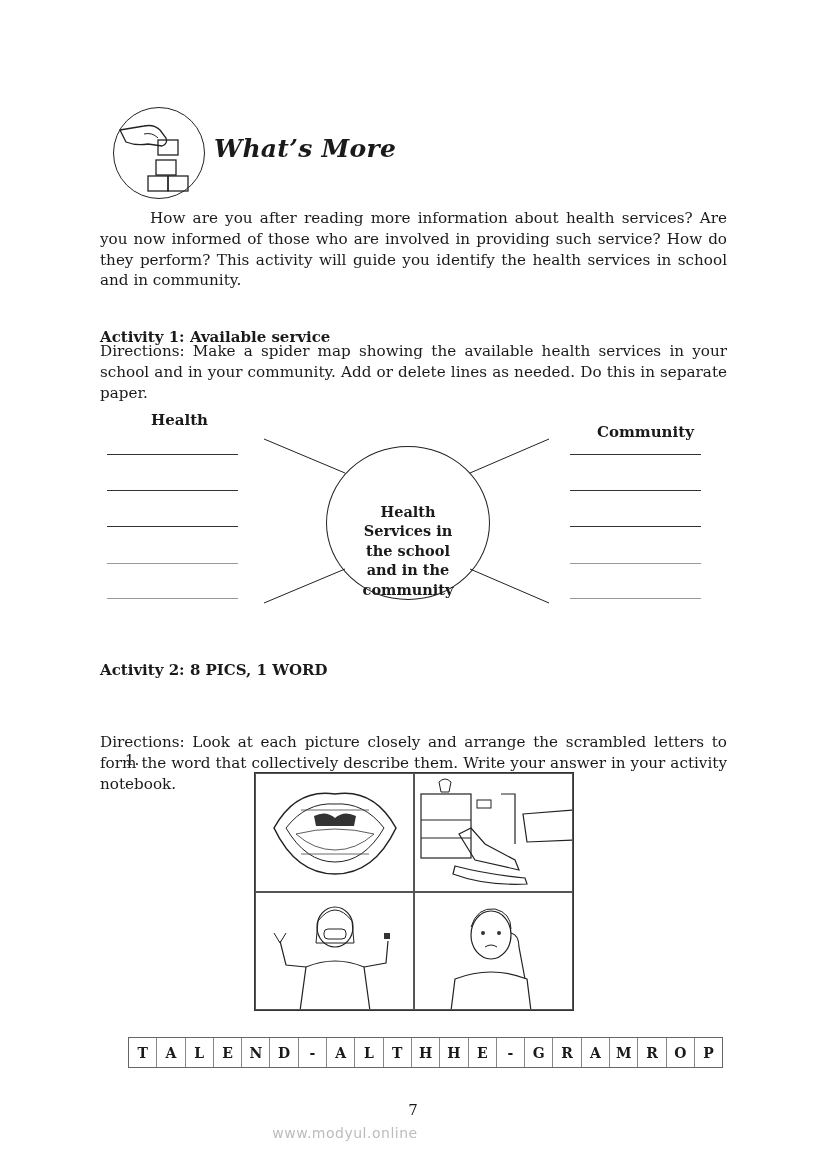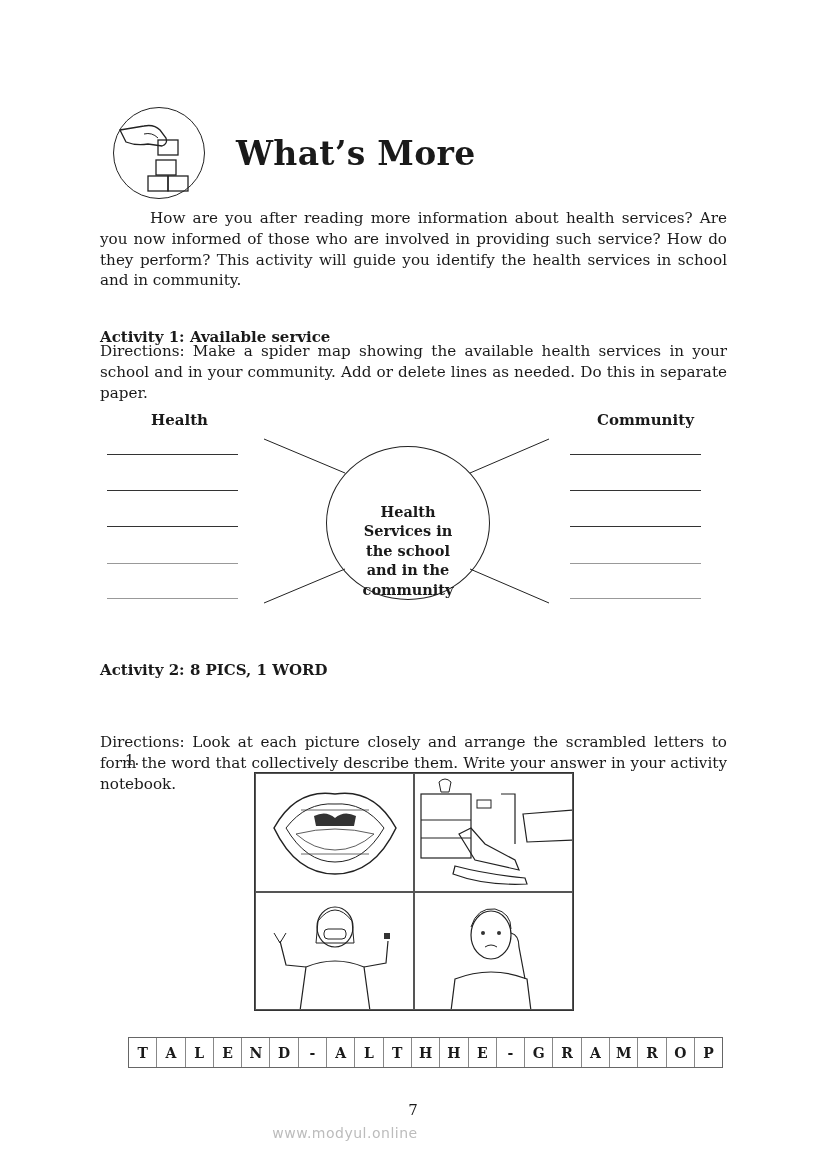--- a/index.html
+++ b/index.html
@@ -1,20 +1,20 @@
 <!DOCTYPE html>
 <html><head>
 <meta charset="utf-8">
 <style>
   html, body { margin:0; padding:0; background:#fff; }
   body { width:826px; height:1169px; position:relative; overflow:hidden;
          font-family:"DejaVu Serif","Liberation Serif",serif; color:#1a1a1a; }
   .abs { position:absolute; }
   .icon-circle { left:113px; top:107px; width:90px; height:90px; border:1.5px solid #222; border-radius:50%; }
-  .section-title { left:236px; top:134px; font-size:33px; font-weight:bold; letter-spacing:0.3px; }
+  .section-title { left:214px; top:134px; font-size:25px; font-weight:bold; font-style:italic; letter-spacing:0.3px; }
   .para { left:100px; width:627px; font-size:15.2px; line-height:20.8px; text-align:justify; }
   .intro { top:208px; text-indent:50px; }
   .heading { left:100px; font-size:15px; font-weight:bold; }
   .spider-label { font-size:15px; font-weight:bold; }
   .blank { position:absolute; width:131px; height:0; border-top:1px solid #333; }
   .blank.light { border-top:1px solid #999; }
   .hub { left:326px; top:446px; width:162px; height:152px; border:1.5px solid #222; border-radius:50%;
          display:flex; align-items:flex-end; justify-content:center; }
   .hub-text { font-size:14.5px; font-weight:bold; text-align:center; line-height:19.5px; width:110px; }
   .grid { left:254px; top:772px; width:318px; height:237px; border:1.5px solid #333;
@@ -42,21 +42,21 @@
   </svg>
 </div>
 <div class="abs section-title">What’s More</div>
 
 <div class="abs para intro">How are you after reading more information about health services? Are you now informed of those who are involved in providing such service? How do they perform? This activity will guide you identify the health services in school and in community.</div>
 
 <div class="abs heading" style="top:328px;">Activity 1: Available service</div>
 <div class="abs para" style="top:341px;">Directions: Make a spider map showing the available health services in your school and in your community. Add or delete lines as needed. Do this in separate paper.</div>
 
 <div class="abs spider-label" style="left:151px; top:411px;">Health</div>
-<div class="abs spider-label" style="left:597px; top:411px;">Community</div>
+<div class="abs spider-label" style="left:597px; top:423px;">Community</div>
 
 <div>
   <div class="blank" style="left:107px; top:454px;"></div>
   <div class="blank" style="left:107px; top:490px;"></div>
   <div class="blank" style="left:107px; top:526px;"></div>
   <div class="blank light" style="left:107px; top:563px;"></div>
   <div class="blank light" style="left:107px; top:598px;"></div>
 </div>
 <div>
   <div class="blank" style="left:570px; top:454px;"></div>

